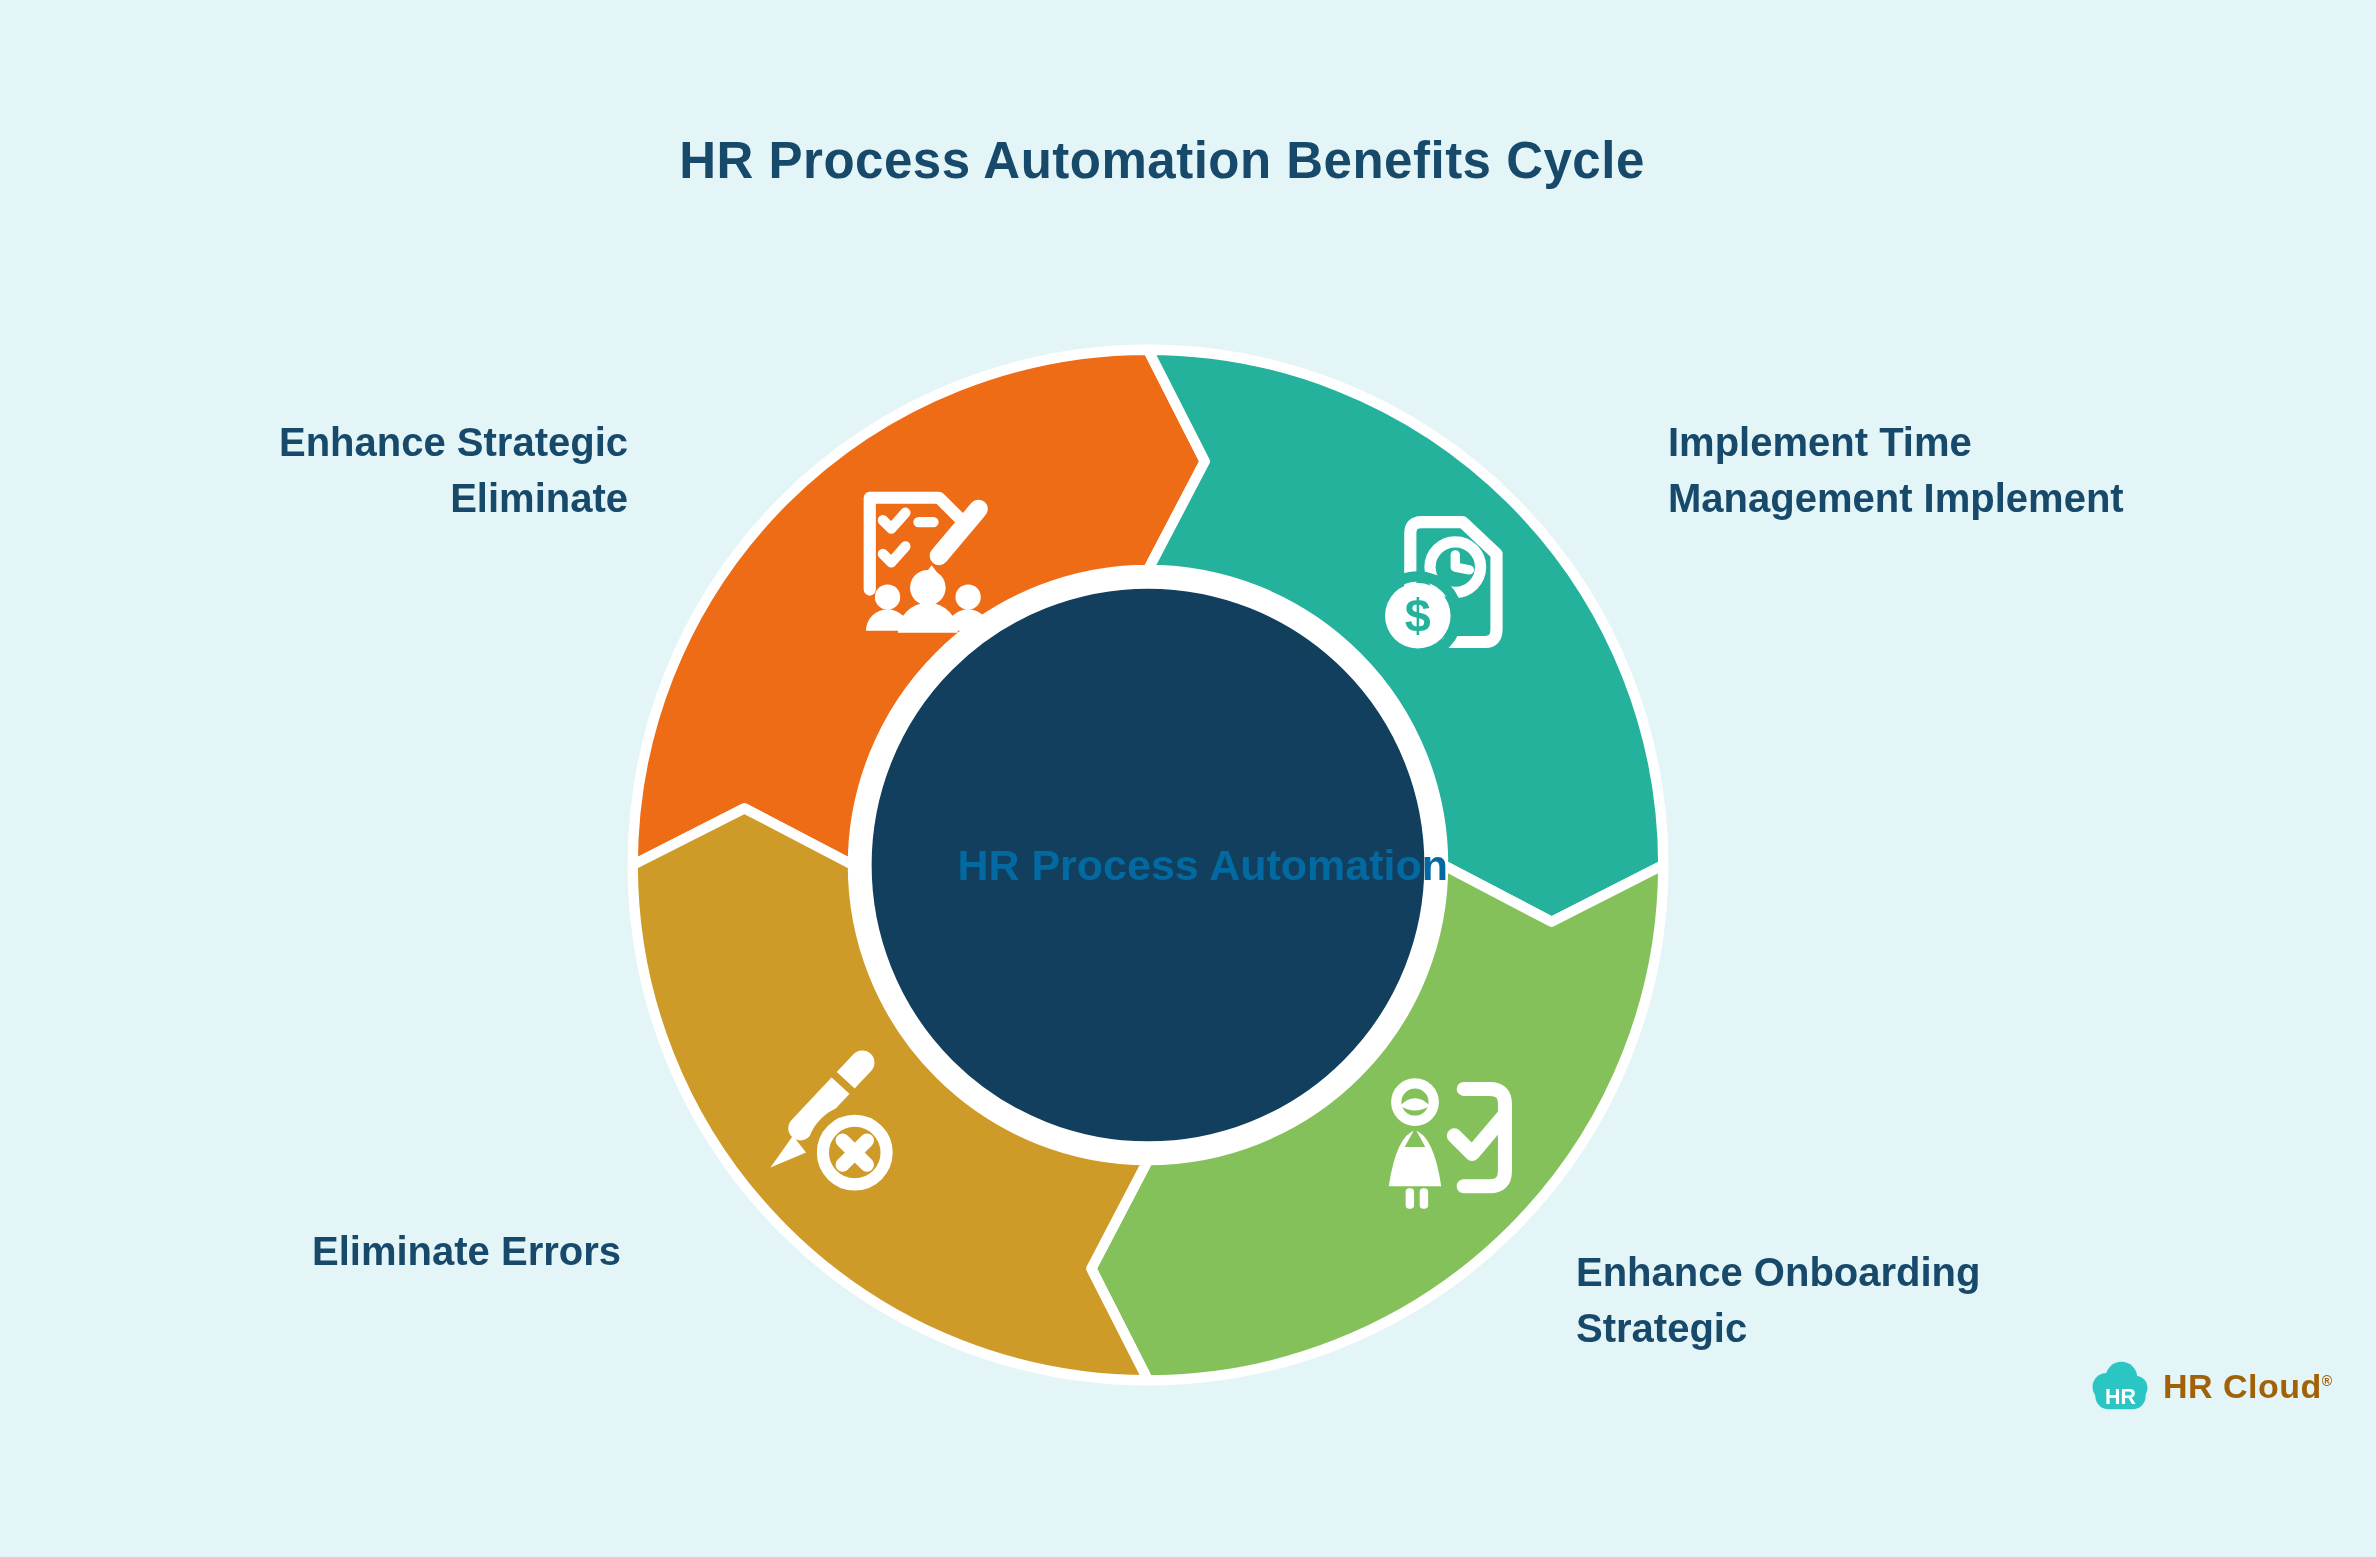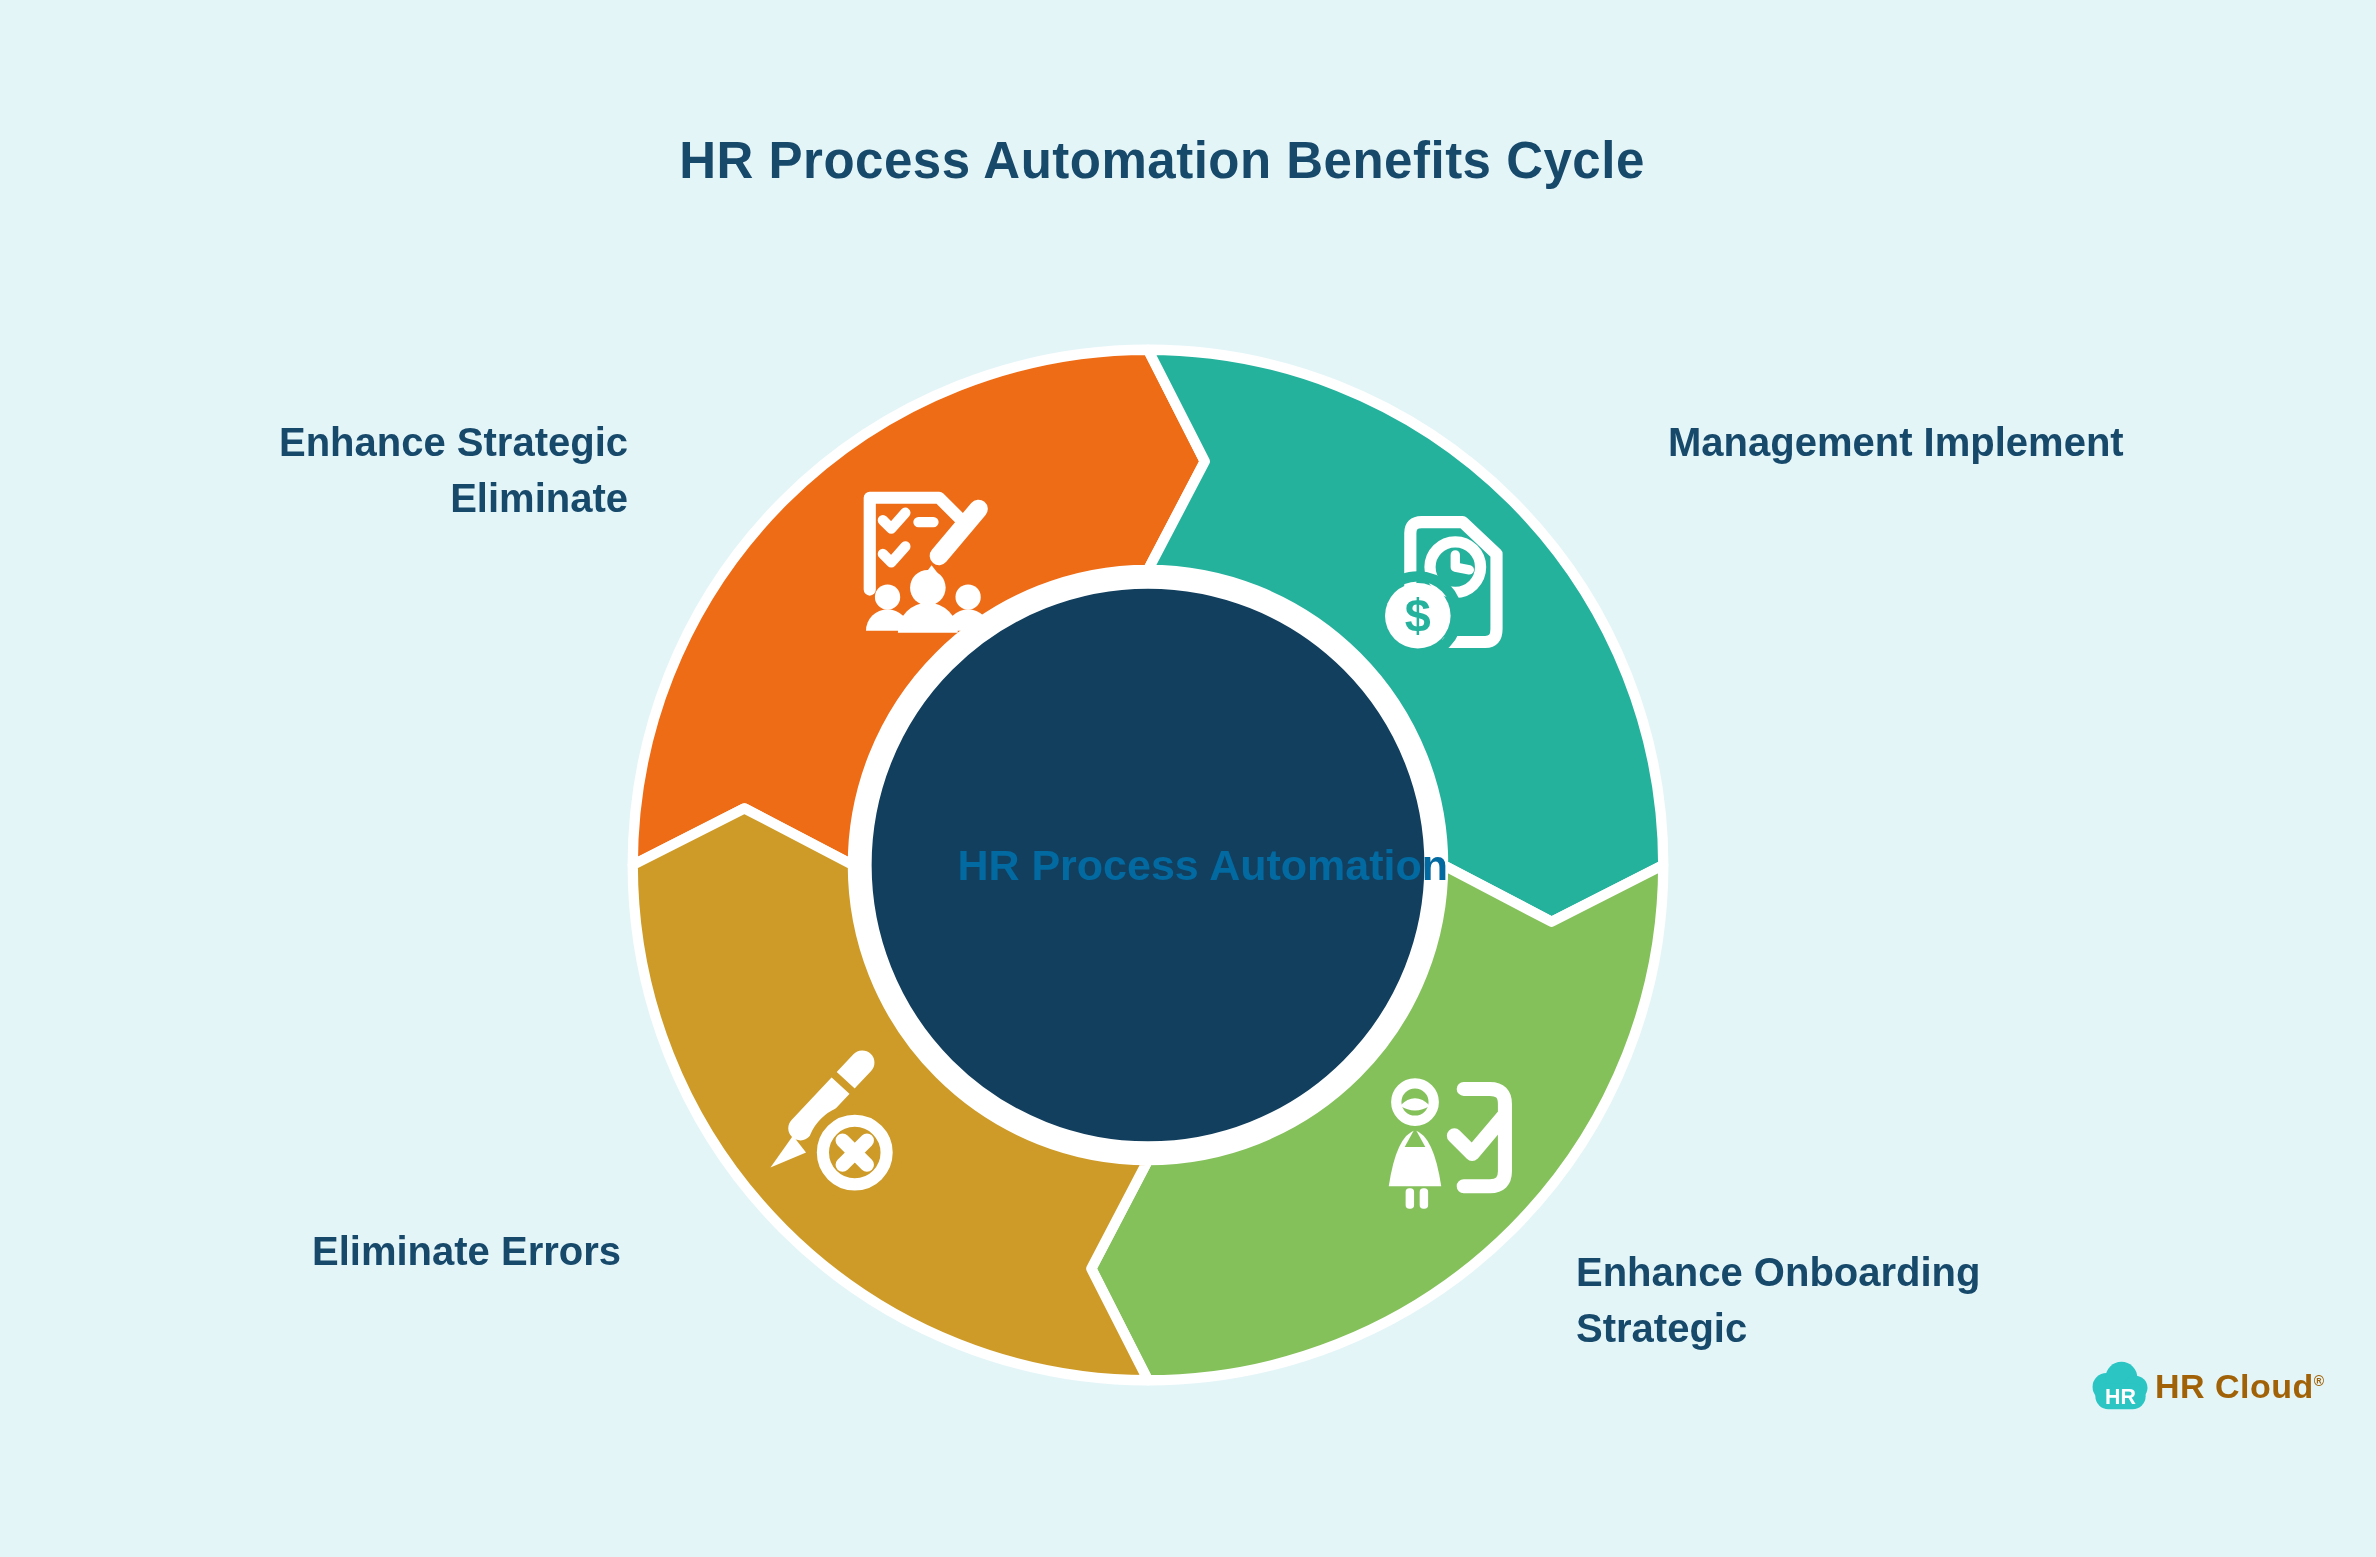--- a/index.html
+++ b/index.html
@@ -31,21 +31,21 @@
 
   .center-label {
     position:absolute; left:848px; top:837px; width:600px;
     text-align:right;
     font-size:43px; font-weight:700; color:#0369a1;
     line-height:56px;
   }
 
   .logo {
     position:absolute; left:2086px; top:1359px;
-    display:flex; align-items:center; gap:0;
+    display:flex; align-items:center; gap:8px;
   }
   .logo-name {
     font-size:34px; font-weight:700; color:#a16207;
     letter-spacing:0.5px; white-space:nowrap;
   }
   .logo-name sup { font-size:14px; font-weight:700; }
 </style>
 </head>
 <body>
 
@@ -110,20 +110,21 @@
   </svg>
 
   <div class="center-label">HR Process Automation</div>
 
   <div class="seg-label label-recover">
     <div>Enhance Strategic</div>
     <div>Eliminate</div>
   </div>
 
   <div class="seg-label label-implement">
+    <div>Implement Time</div>
     <div>Management Implement</div>
   </div>
 
   <div class="seg-label label-enhance">
     <div>Enhance Onboarding</div>
     <div>Strategic</div>
   </div>
 
   <div class="seg-label label-eliminate">
     <div>Eliminate Errors</div>

